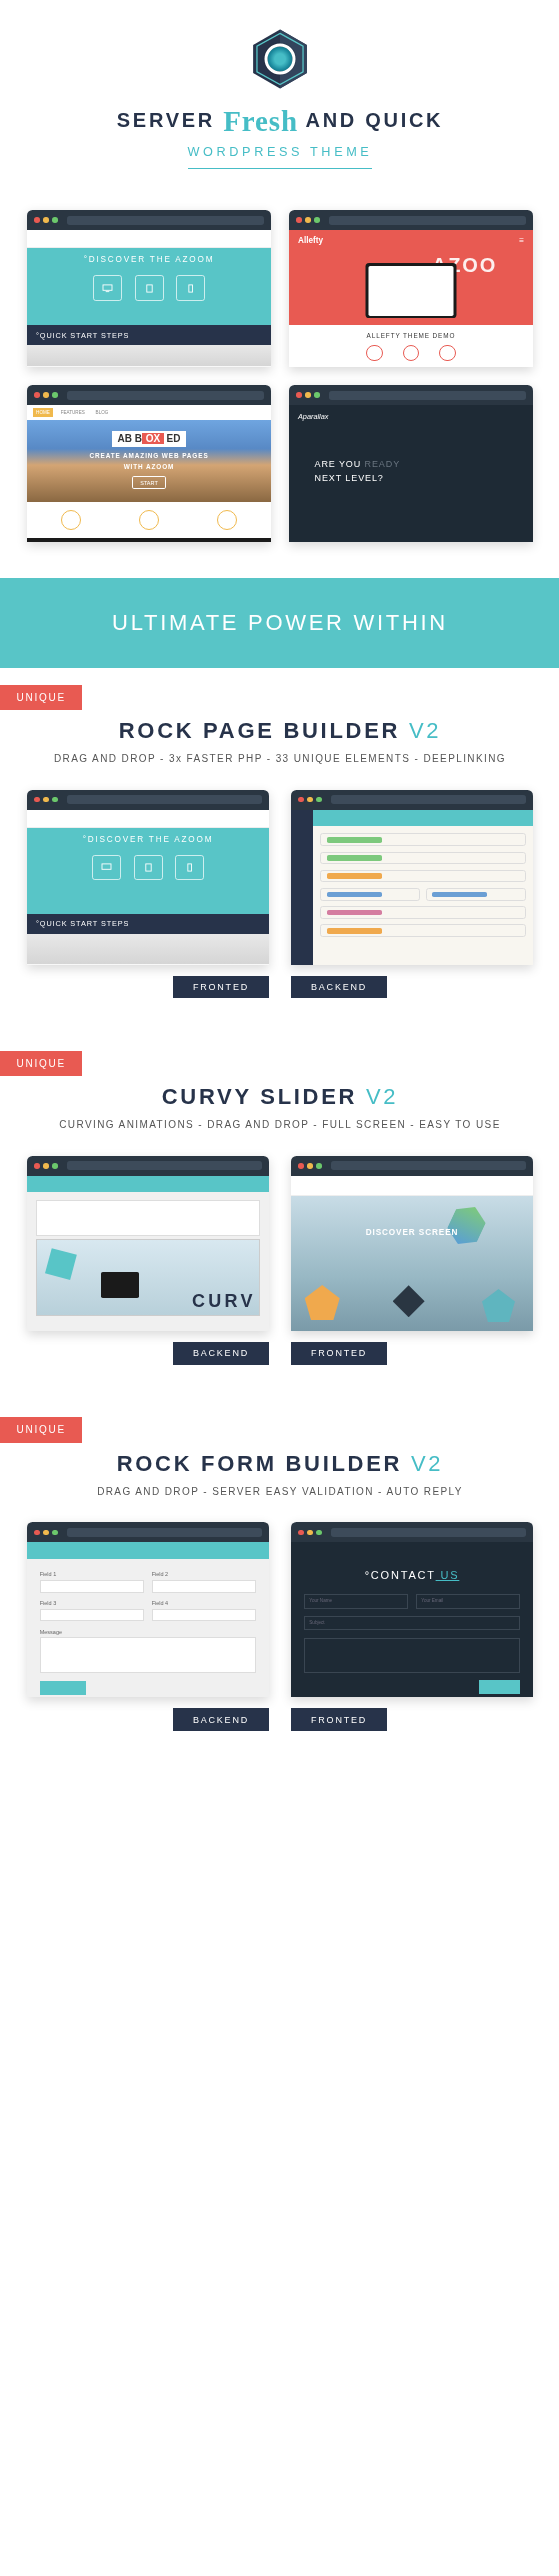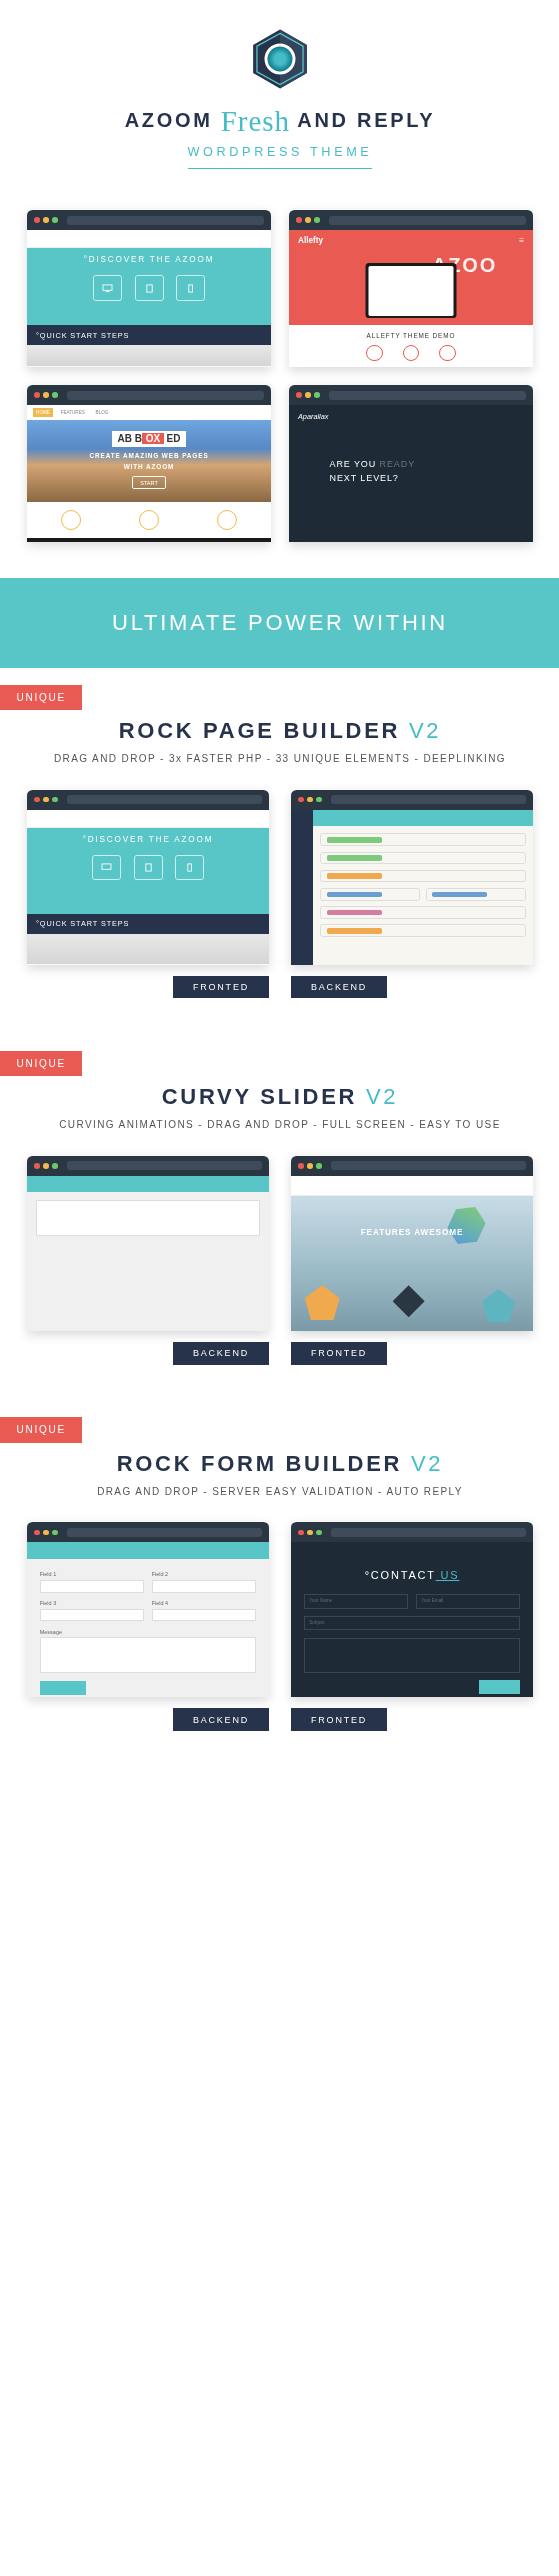--- a/index.html
+++ b/index.html
@@ -5,21 +5,21 @@
 * { margin: 0; padding: 0; box-sizing: border-box; }
 body { width: 560px; font-family: Arial, sans-serif; background: #fff; color: #333; }
 
 .hero { text-align: center; padding: 27px 0 18px; }
 .logo-wrap { display: inline-block; margin-bottom: 13.7px; }
 .logo-hex { width: 64px; height: 64px; position: relative; }
 .hex-svg { width: 100%; height: 100%; }
 .logo-eye { position: absolute; top: 50%; left: 50%; transform: translate(-50%, -50%); width: 31px; height: 31px; border-radius: 50%; background: radial-gradient(circle, #46bdc6 30%, #1b8a9e 60%, #0a4a55 100%); border: 3.6px solid #fff; box-shadow: 0 0 0 0.9px rgba(0,0,0,0.1); }
 
 .title-row { font-size: 20px; letter-spacing: 2.7px; color: #27334a; font-weight: 700; margin-bottom: 5.5px; }
-.fresh { font-family: 'Brush Script MT', cursive; color: #46bdc6; font-size: 29px; letter-spacing: 0.9px; font-weight: normal; vertical-align: middle; }
+.fresh { font-family: 'Brush Script MT', cursive; color: #46bdc6; font-size: 29px; letter-spacing: 0.9px; font-weight: bold; vertical-align: middle; }
 .subtitle { font-size: 12.7px; letter-spacing: 3.6px; color: #46bdc6; padding-bottom: 9px; border-bottom: 1.8px solid #46bdc6; display: inline-block; }
 
 .demos { display: grid; grid-template-columns: 1fr 1fr; gap: 18px; padding: 23px 27px 36px; }
 .demo { }
 .browser { border-radius: 5.5px 5.5px 0 0; overflow: hidden; box-shadow: 0 3.6px 11px rgba(0,0,0,0.15); }
 .browser-bar { background: #2a3642; height: 20px; display: flex; align-items: center; padding: 0 7.3px; gap: 3.6px; }
 .dot { width: 5.5px; height: 5.5px; border-radius: 50%; }
 .dot.r { background: #e85a52; }
 .dot.y { background: #f0b94d; }
 .dot.g { background: #6cc86c; }
@@ -58,21 +58,21 @@
 .d3-box { display: inline-block; background: #fff; color: #333; font-size: 10px; font-weight: 800; padding: 2.7px 5.5px; letter-spacing: 0px; }
 .d3-box .ox { background: #e85a52; color: #fff; padding: 0 3.6px; }
 .d3-text { font-size: 6.4px; letter-spacing: 0.9px; margin-top: 4.6px; font-weight: 700; }
 .d3-btn { display: inline-block; margin-top: 5.5px; border: 0.9px solid #fff; padding: 2.7px 7.3px; font-size: 5.5px; border-radius: 1.8px; }
 .d3-foot { height: 36px; background: #fff; display: flex; justify-content: space-around; align-items: center; padding: 5.5px; }
 .d3-f-icon { width: 20px; height: 20px; border: 1.8px solid #f0b94d; border-radius: 50%; }
 
 
 .d4 { background: #1e2a35; color: #fff; }
 .d4-top { height: 22px; padding: 6.4px 9px; font-size: 7.3px; font-style: italic; }
-.d4-body { padding: 32px 0 0 25.5px; margin-left: 15px; }
+.d4-body { padding: 32px 0 0 25.5px; }
 .d4-t1 { font-size: 9px; letter-spacing: 0.9px; }
 .d4-t1 .dim { color: #6a7580; }
 .d4-t2 { font-size: 9px; letter-spacing: 0.9px; margin-top: 3.6px; }
 
 
 .banner { background: #58c5c7; color: #fff; text-align: center; padding: 32px 18px; font-size: 22px; letter-spacing: 2.7px; font-weight: 300; }
 
 
 .section { position: relative; padding: 50px 0 0; }
 .tag { position: absolute; left: 0; top: 16.4px; background: #e85a52; color: #fff; font-size: 10px; letter-spacing: 1.8px; padding: 7.3px 16.4px; }
@@ -150,23 +150,23 @@
     <div class="logo-hex">
       <svg class="hex-svg" viewBox="0 0 100 100">
         <polygon points="50,4 92,28 92,72 50,96 8,72 8,28" fill="#27334a"></polygon>
         <polygon points="50,4 92,28 92,72 50,96" fill="#33445c"></polygon>
         <polygon points="50,10 86,30 86,70 50,90 14,70 14,30" fill="none" stroke="#58c5c7" stroke-width="2"></polygon>
       </svg>
       <div class="logo-eye"></div>
     </div>
   </div>
   <div class="title-row">
-    <span>AZOOM</span>
+    <span>SERVER</span>
     <span class="fresh">Fresh</span>
-    <span>AND REPLY</span>
+    <span>AND QUICK</span>
   </div>
   <div class="subtitle">WORDPRESS THEME</div>
 </div>
 
 <div class="demos">
 
   <div class="demo">
     <div class="browser">
       <div class="browser-bar">
           <span class="dot r"></span>
@@ -377,37 +377,42 @@
       <div class="browser">
         <div class="browser-bar">
             <span class="dot r"></span>
             <span class="dot y"></span>
             <span class="dot g"></span>
             <div class="urlbar"></div>
           </div>
         <div class="shot curvy-back">
           <div class="cb-toolbar"></div>
           <div class="cb-panel"></div>
+          <div class="cb-stage">
+            <div class="cb-shape" style="left:11px;top:11px"></div>
+            <div class="cb-mon" style="left:64px;top:32px"></div>
+            <div class="cb-letters" style="right:7.3px;bottom:3.6px">C U R V</div>
+          </div>
         </div>
       </div>
       <div class="pair-label"><span class="lbl">BACKEND</span></div>
     </div>
     <div class="pair-item">
       <div class="browser">
         <div class="browser-bar">
             <span class="dot r"></span>
             <span class="dot y"></span>
             <span class="dot g"></span>
             <div class="urlbar"></div>
           </div>
         <div class="shot curvy-front">
           <div class="cf-top"></div>
           <div class="cf-stage">
             <div class="cf-shape1"></div>
-            <div class="cf-text">FEATURES AWESOME</div>
+            <div class="cf-text">DISCOVER SCREEN</div>
             <div class="cf-poly1"></div>
             <div class="cf-poly2"></div>
             <div class="cf-poly3"></div>
           </div>
         </div>
       </div>
       <div class="pair-label"><span class="lbl">FRONTED</span></div>
     </div>
   </div>
 </div>

